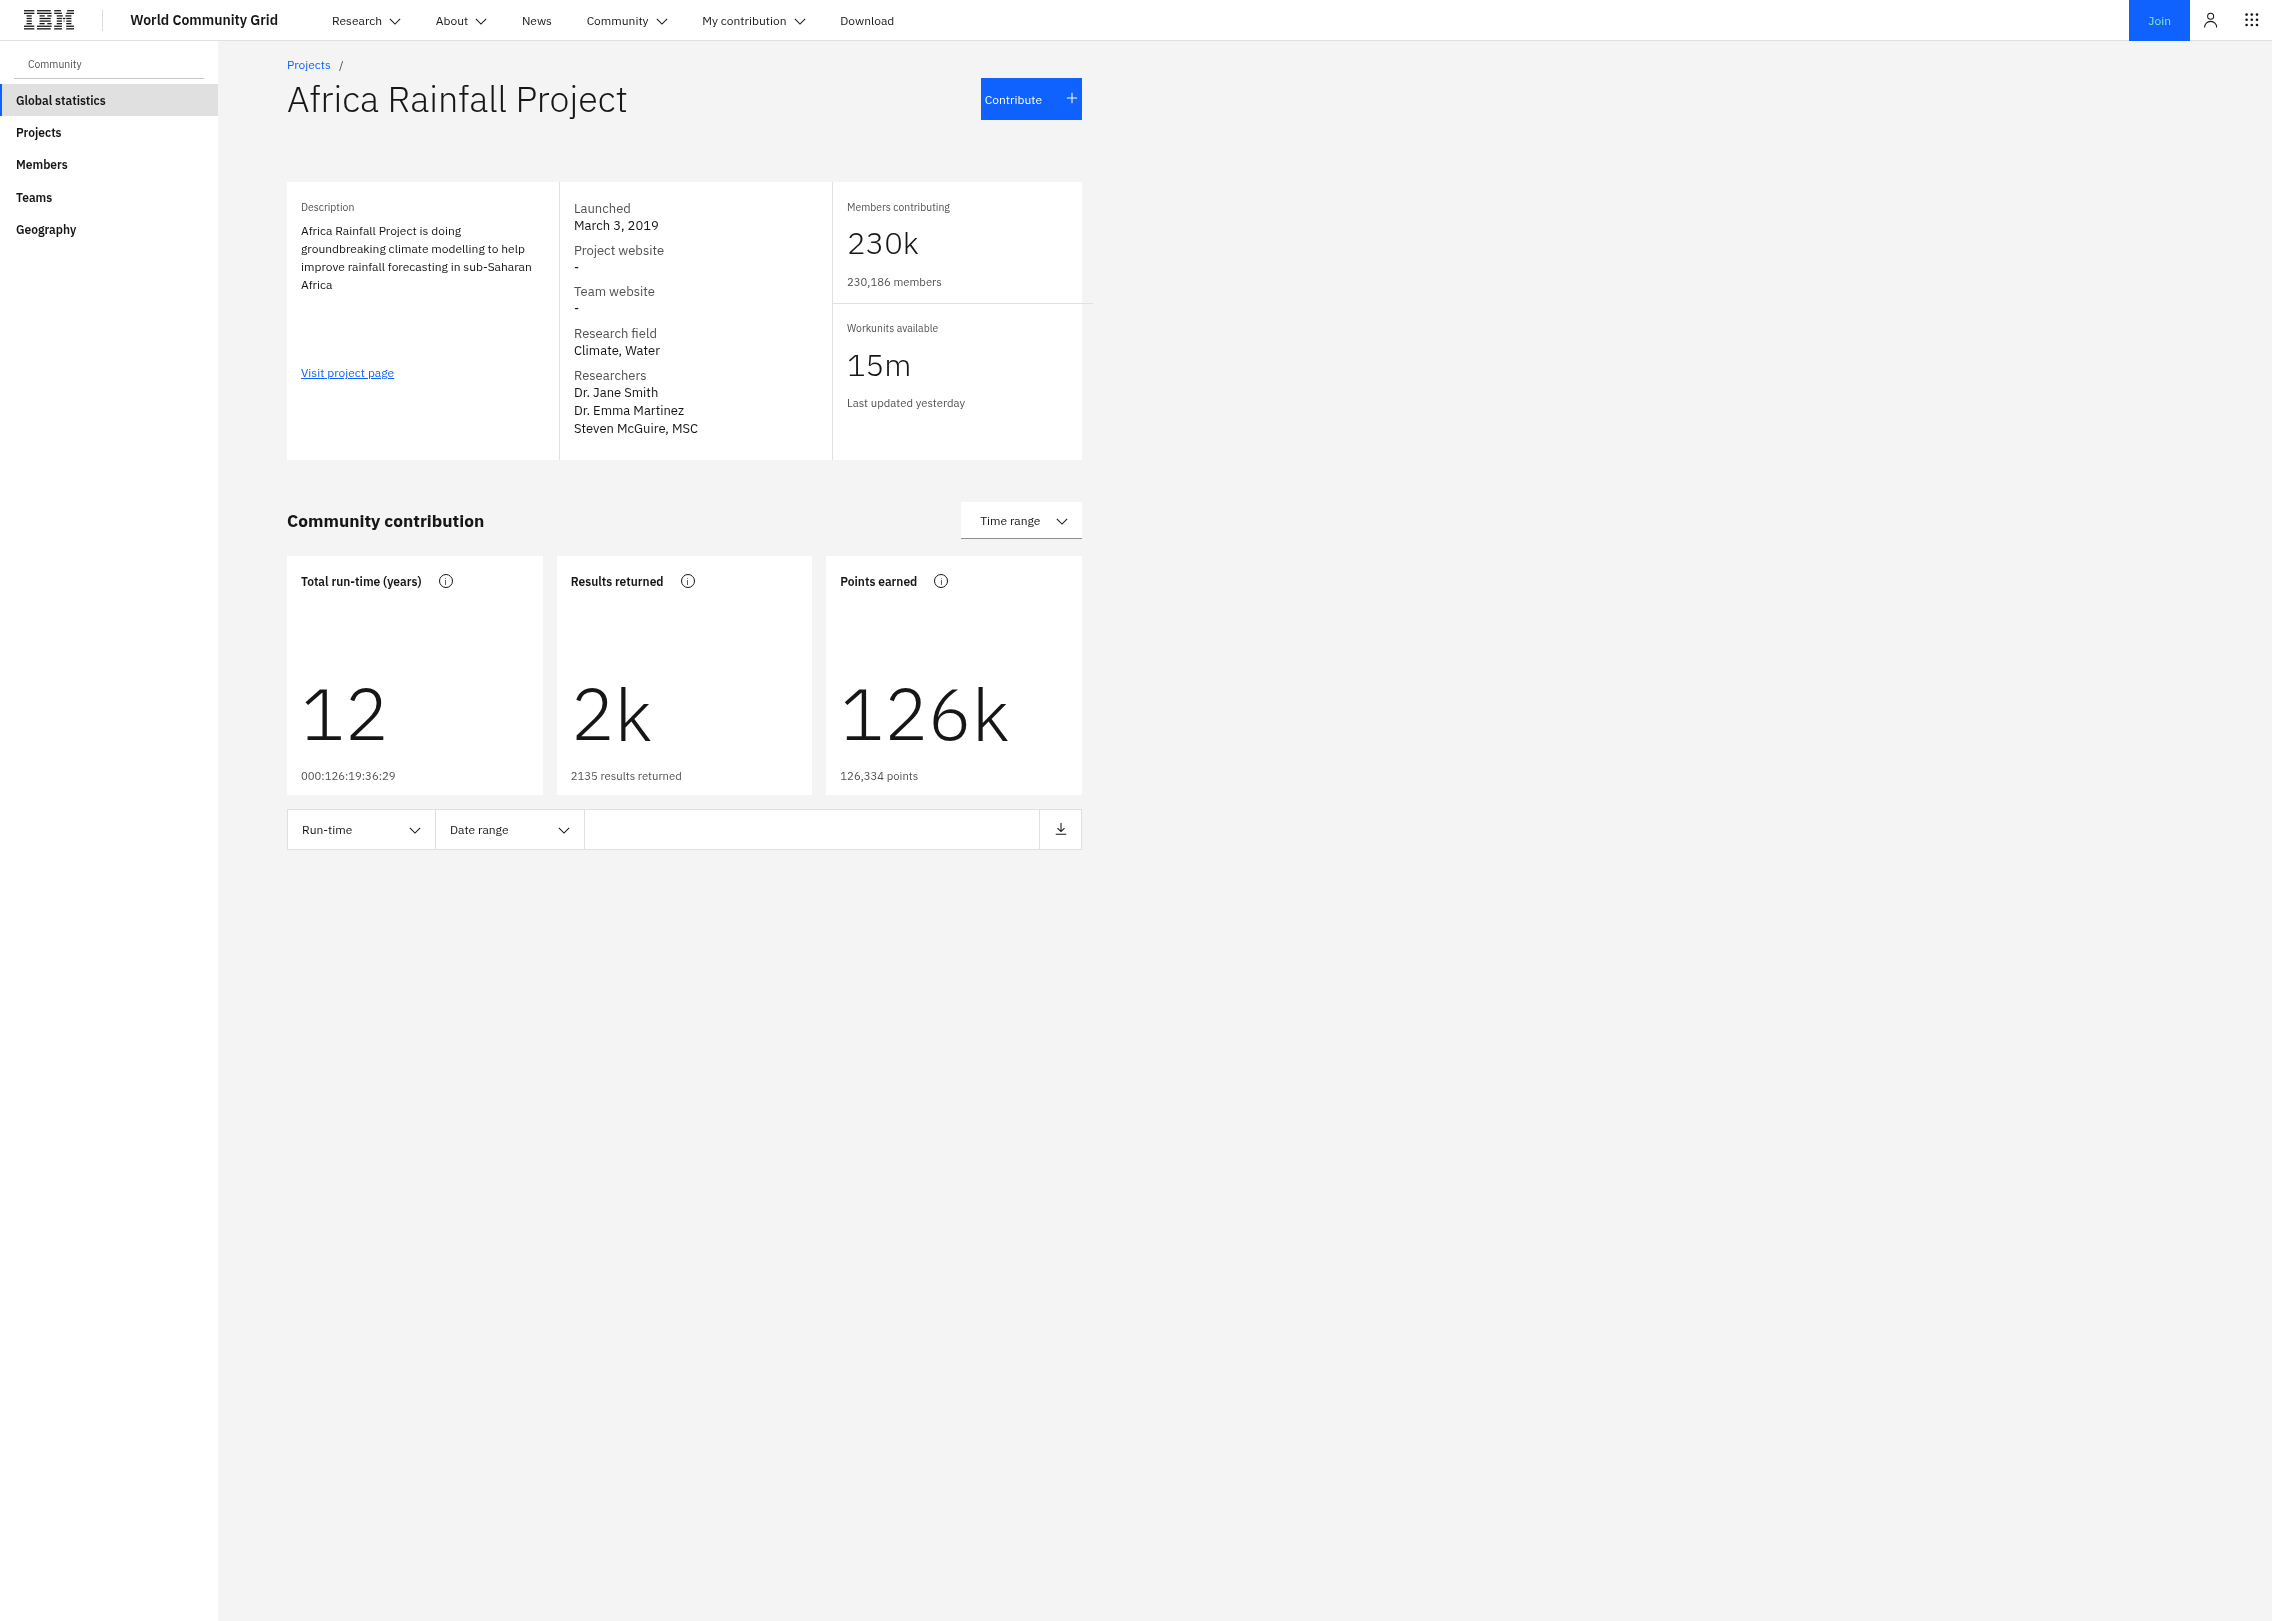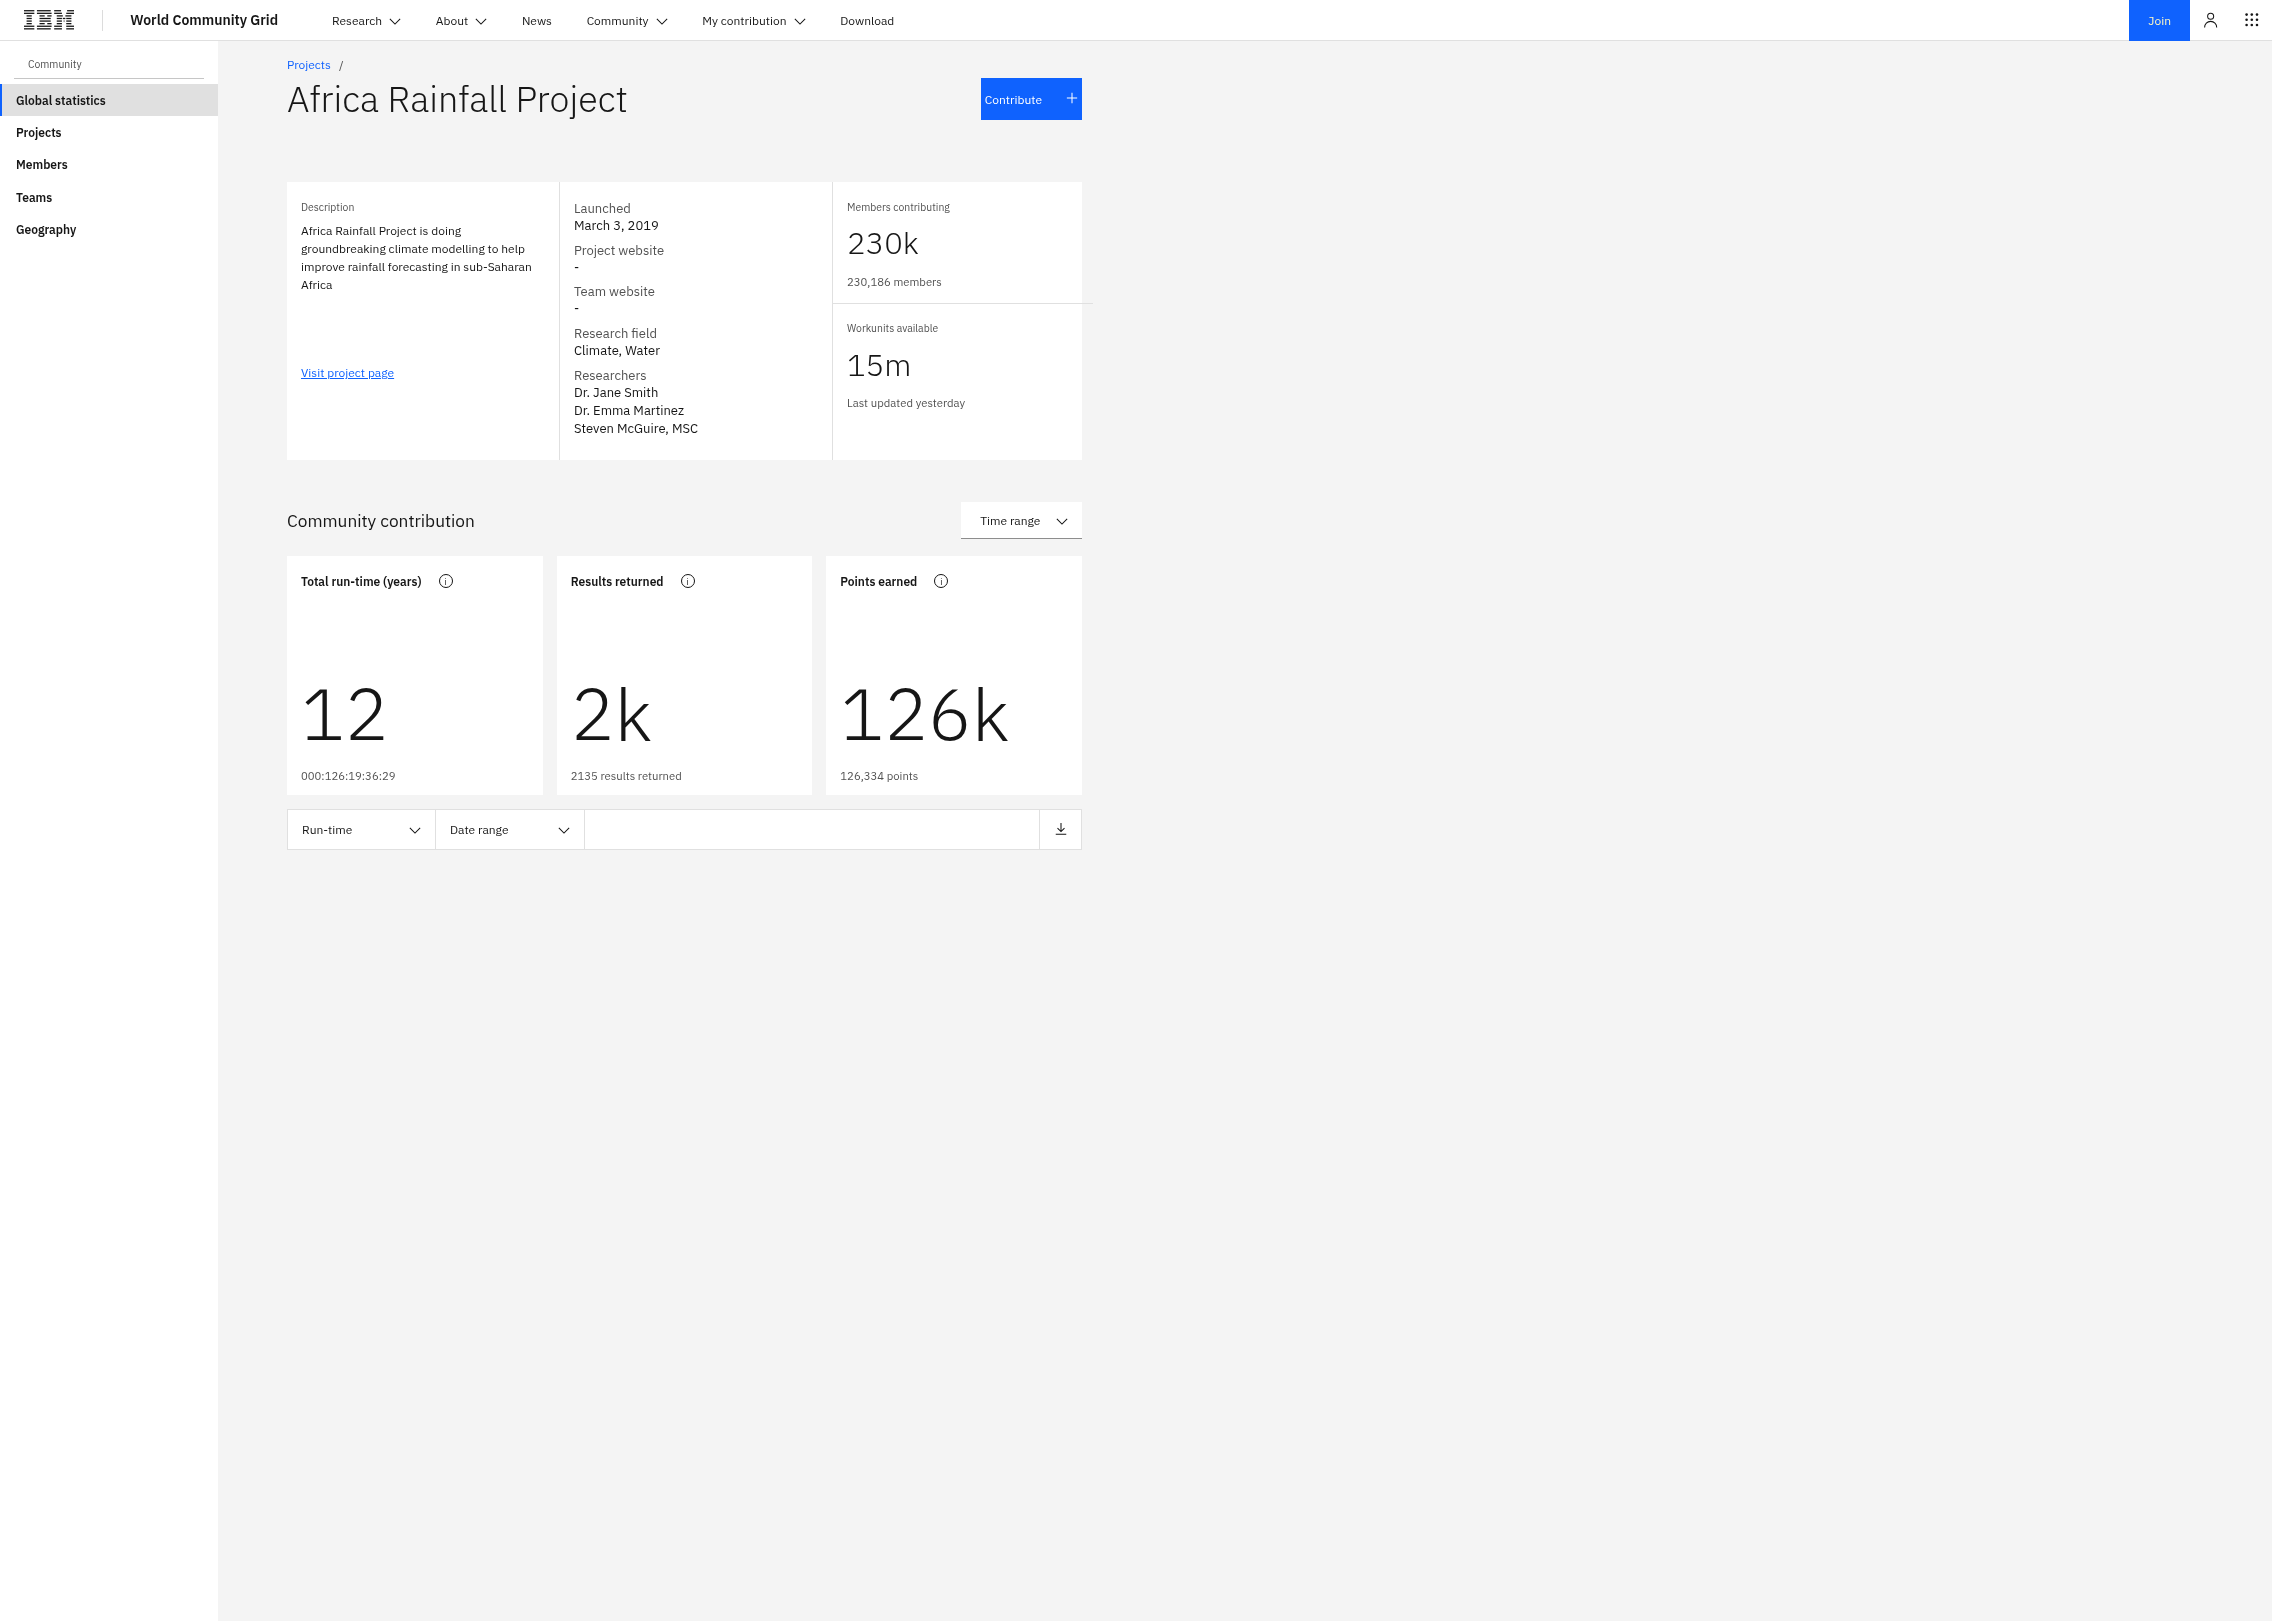--- a/index.html
+++ b/index.html
@@ -8,21 +8,21 @@
 
 .header { display: flex; align-items: center; height: 41px; background: #fff; border-bottom: 0.9px solid #e0e0e0; }
 .logo { padding: 0 17.3px 0 24px; display: flex; align-items: center; }
 .logo svg { height: 20px; }
 .divider-v { width: 0.9px; height: 21px; background: #dcdcdc; margin: 0 10.4px; }
 .brand { font-size: 14px; font-weight: 600; padding: 0 17.3px; }
 .nav { display: flex; margin-left: 21px; gap: 3.5px; }
 .nav-item { display: flex; align-items: center; padding: 0 15.6px; font-size: 12px; color: #161616; cursor: pointer; height: 41px; gap: 7px; }
 .chev { width: 12px; height: 7px; }
 .spacer { flex: 1; }
-.join-btn { background: #0f62fe; color: #fef9c3; padding: 0 19px; height: 41px; display: flex; align-items: center; font-size: 12px; cursor: pointer; }
+.join-btn { background: #0f62fe; color: #86efac; padding: 0 19px; height: 41px; display: flex; align-items: center; font-size: 12px; cursor: pointer; }
 .icon-btn { width: 41px; height: 41px; display: flex; align-items: center; justify-content: center; cursor: pointer; }
 
 
 .layout { display: flex; }
 .sidebar { width: 218px; background: #fff; min-height: calc(100vh - 41px); padding-top: 8.7px; }
 .side-label { font-size: 10.4px; color: #525252; padding: 7px 14px 7px 14px; border-bottom: 0.9px solid #c6c6c6; margin: 0 14px 5.2px 0; margin-left: 14px; }
 .side-item { padding: 8.7px 14px; font-size: 12px; font-weight: 600; cursor: pointer; border-left: 2.6px solid transparent; }
 .side-item.active { background: #e0e0e0; border-left-color: #0f62fe; }
 
 .main { flex: 1; padding: 15.6px 28px 35px 69px; max-width: 892px; }
@@ -44,21 +44,21 @@
 .visit-link { color: #0f62fe; text-decoration: underline; font-size: 12px; cursor: pointer; }
 .kv { display: flex; font-size: 13px; margin-bottom: 7.8px; flex-direction: column; }
 .kv .k { width: 108px; color: #525252; }
 .kv .v { flex: 1; color: #161616; }
 .kv .v div { line-height: 1.4; }
 .big-num { font-size: 31px; font-weight: 300; margin: 5.2px 0 10.4px 0; }
 .sub-text { font-size: 11.3px; color: #525252; }
 
 
 .section-head { display: flex; align-items: center; margin: 42px 0 17.3px 0; }
-.section-title { font-size: 17.3px; font-weight: 400; flex: 1; }
+.section-title { font-size: 17.3px; font-weight: 700; flex: 1; }
 .time-dd { background: #fff; border-bottom: 0.9px solid #8d8d8d; padding: 10.4px 14px; display: flex; align-items: center; gap: 15.6px; font-size: 12px; cursor: pointer; width: 121px; justify-content: flex-end;}
 
 .cards { display: grid; grid-template-columns: 1fr 1fr 1fr; gap: 14px; }
 .card { background: #fff; padding: 17.3px 14px 12px 14px; display: flex; flex-direction: column; }
 .card-head { display: flex; align-items: center; gap: 17px; font-size: 12px; font-weight: 600; }
 .info-icon { width: 14px; height: 14px; border: 0.9px solid #161616; border-radius: 50%; display: inline-flex; align-items: center; justify-content: center; font-size: 8.7px; font-weight: normal; }
 .huge { font-size: 73px; font-weight: 300; margin-top: 87px; line-height: 1; }
 .card-foot { font-size: 11.3px; color: #525252; margin-top: 19px; }
 
 

